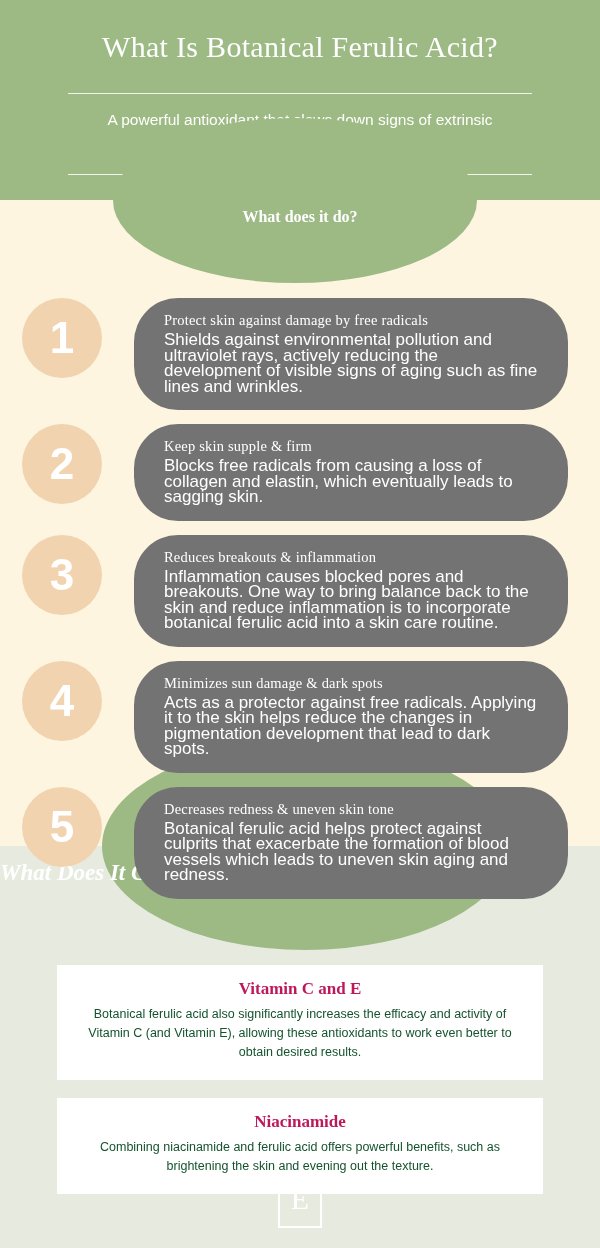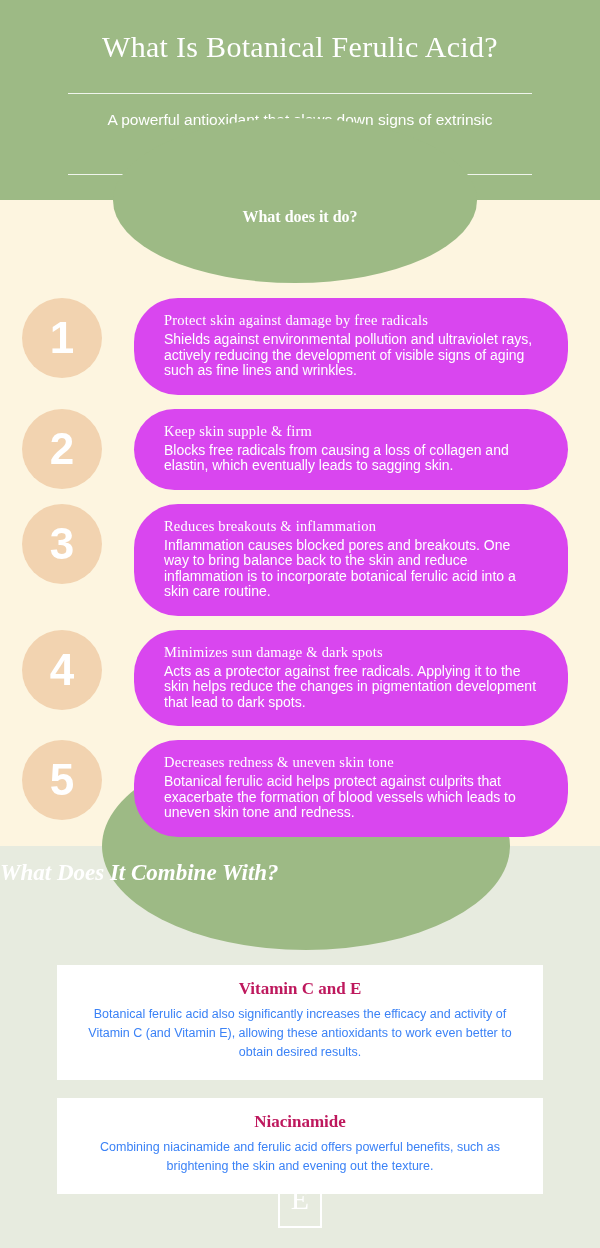--- a/index.html
+++ b/index.html
@@ -117,34 +117,34 @@
     font-weight: bold;
     font-size: 44px;
     line-height: 80px;
     text-align: center;
   }
   .pill {
     position: relative;
     margin-left: 134px;
     width: 434px;
     box-sizing: border-box;
-    background: #d946ef;
+    background: #737373;
     border-radius: 44px;
     padding: 14px 30px 16px 30px;
     min-height: 62px;
   }
   .pill-title {
     font-family: "Liberation Serif", serif;
     font-size: 14.5px;
     color: #ffffff;
     margin-bottom: 3px;
     letter-spacing: 0.2px;
   }
   .pill-body {
-    font-size: 14px;
+    font-size: 17px;
     line-height: 15.5px;
     color: #ffffff;
   }
 
   
   .sage-band {
     position: absolute;
     left: 0; top: 846px;
     width: 600px;
     height: 402px;
@@ -191,21 +191,21 @@
   .card-title {
     font-family: "Liberation Serif", serif;
     font-weight: bold;
     font-size: 17px;
     color: #be185d;
     margin-bottom: 6px;
   }
   .card-body {
     font-size: 12.5px;
     line-height: 19px;
-    color: #3b82f6;
+    color: #14532d;
   }
 
   
   .logo {
     position: absolute;
     left: 278px;
     top: 1170px;
     width: 44px;
     height: 58px;
     border: 2px solid #ffffff;
@@ -270,21 +270,21 @@
       <div class="pill">
         <div class="pill-title">Minimizes sun damage &amp; dark spots</div>
         <div class="pill-body">Acts as a protector against free radicals. Applying it to the skin helps reduce the changes in pigmentation development that lead to dark spots.</div>
       </div>
     </div>
 
     <div class="row">
       <div class="num-circle">5</div>
       <div class="pill">
         <div class="pill-title">Decreases redness &amp; uneven skin tone</div>
-        <div class="pill-body">Botanical ferulic acid helps protect against culprits that exacerbate the formation of blood vessels which leads to uneven skin tone and redness.</div>
+        <div class="pill-body">Botanical ferulic acid helps protect against culprits that exacerbate the formation of blood vessels which leads to uneven skin aging and redness.</div>
       </div>
     </div>
 
   </div>
 
   <div class="arc-bottom"></div>
   <div class="arc-bottom-label">What Does It Combine With?</div>
 
   <div class="cards">
     <div class="card">

